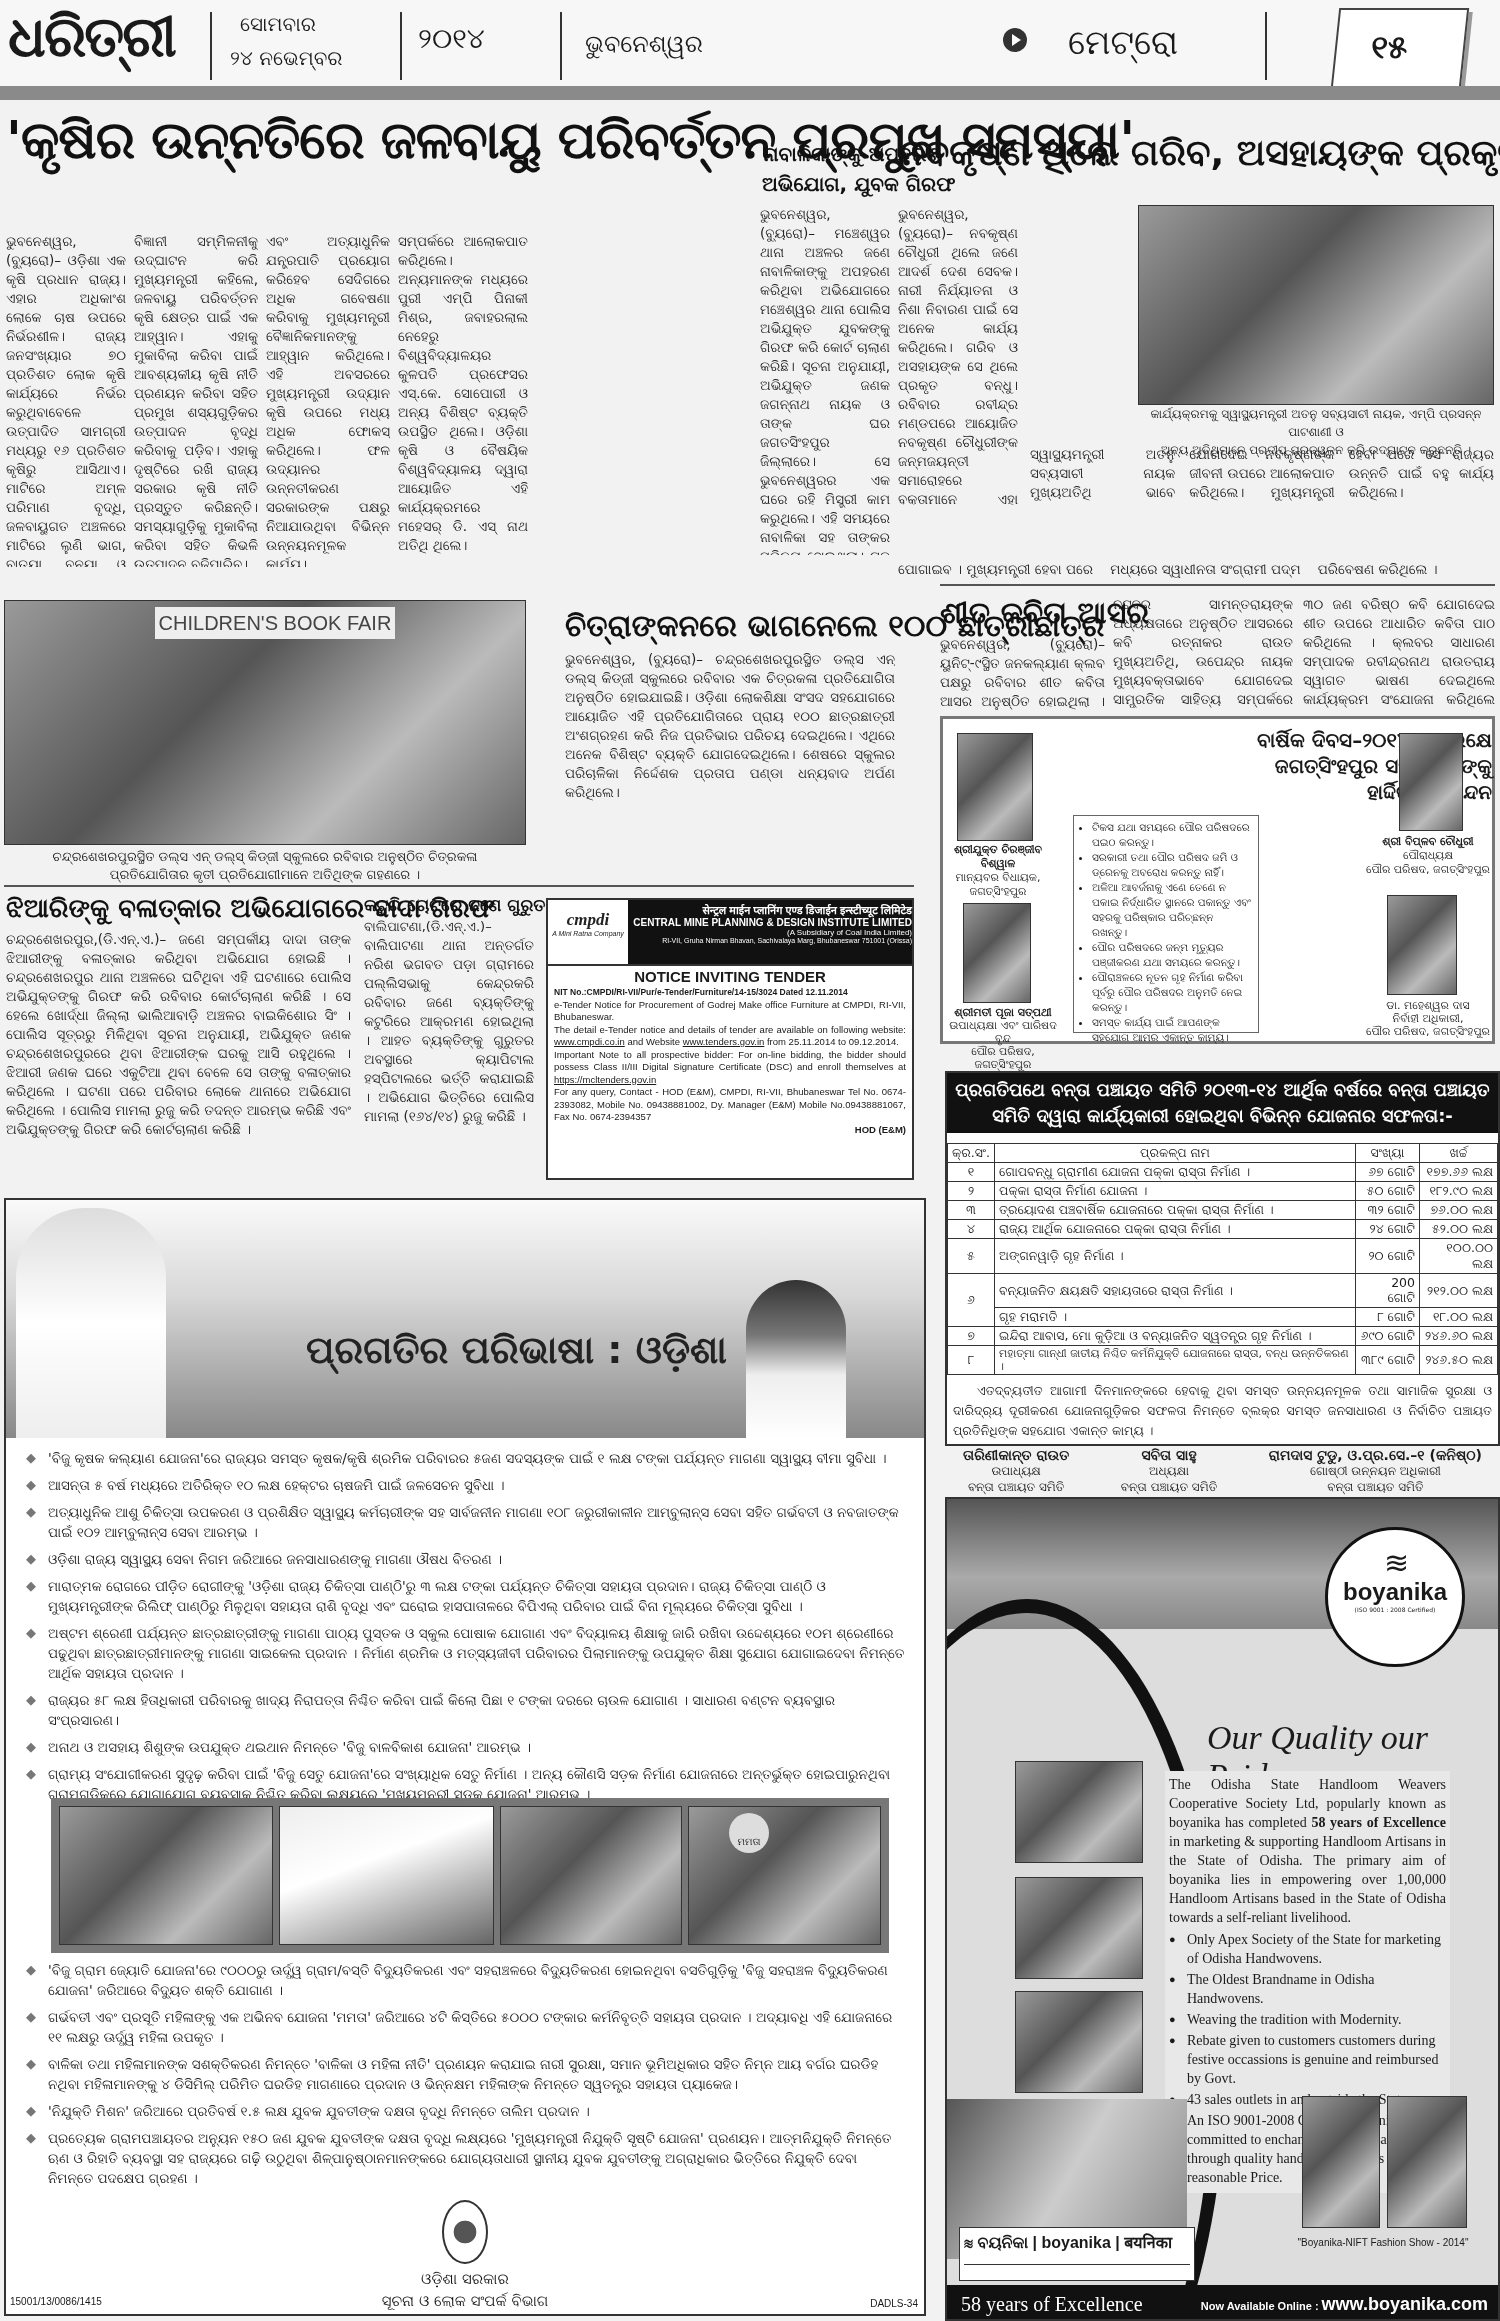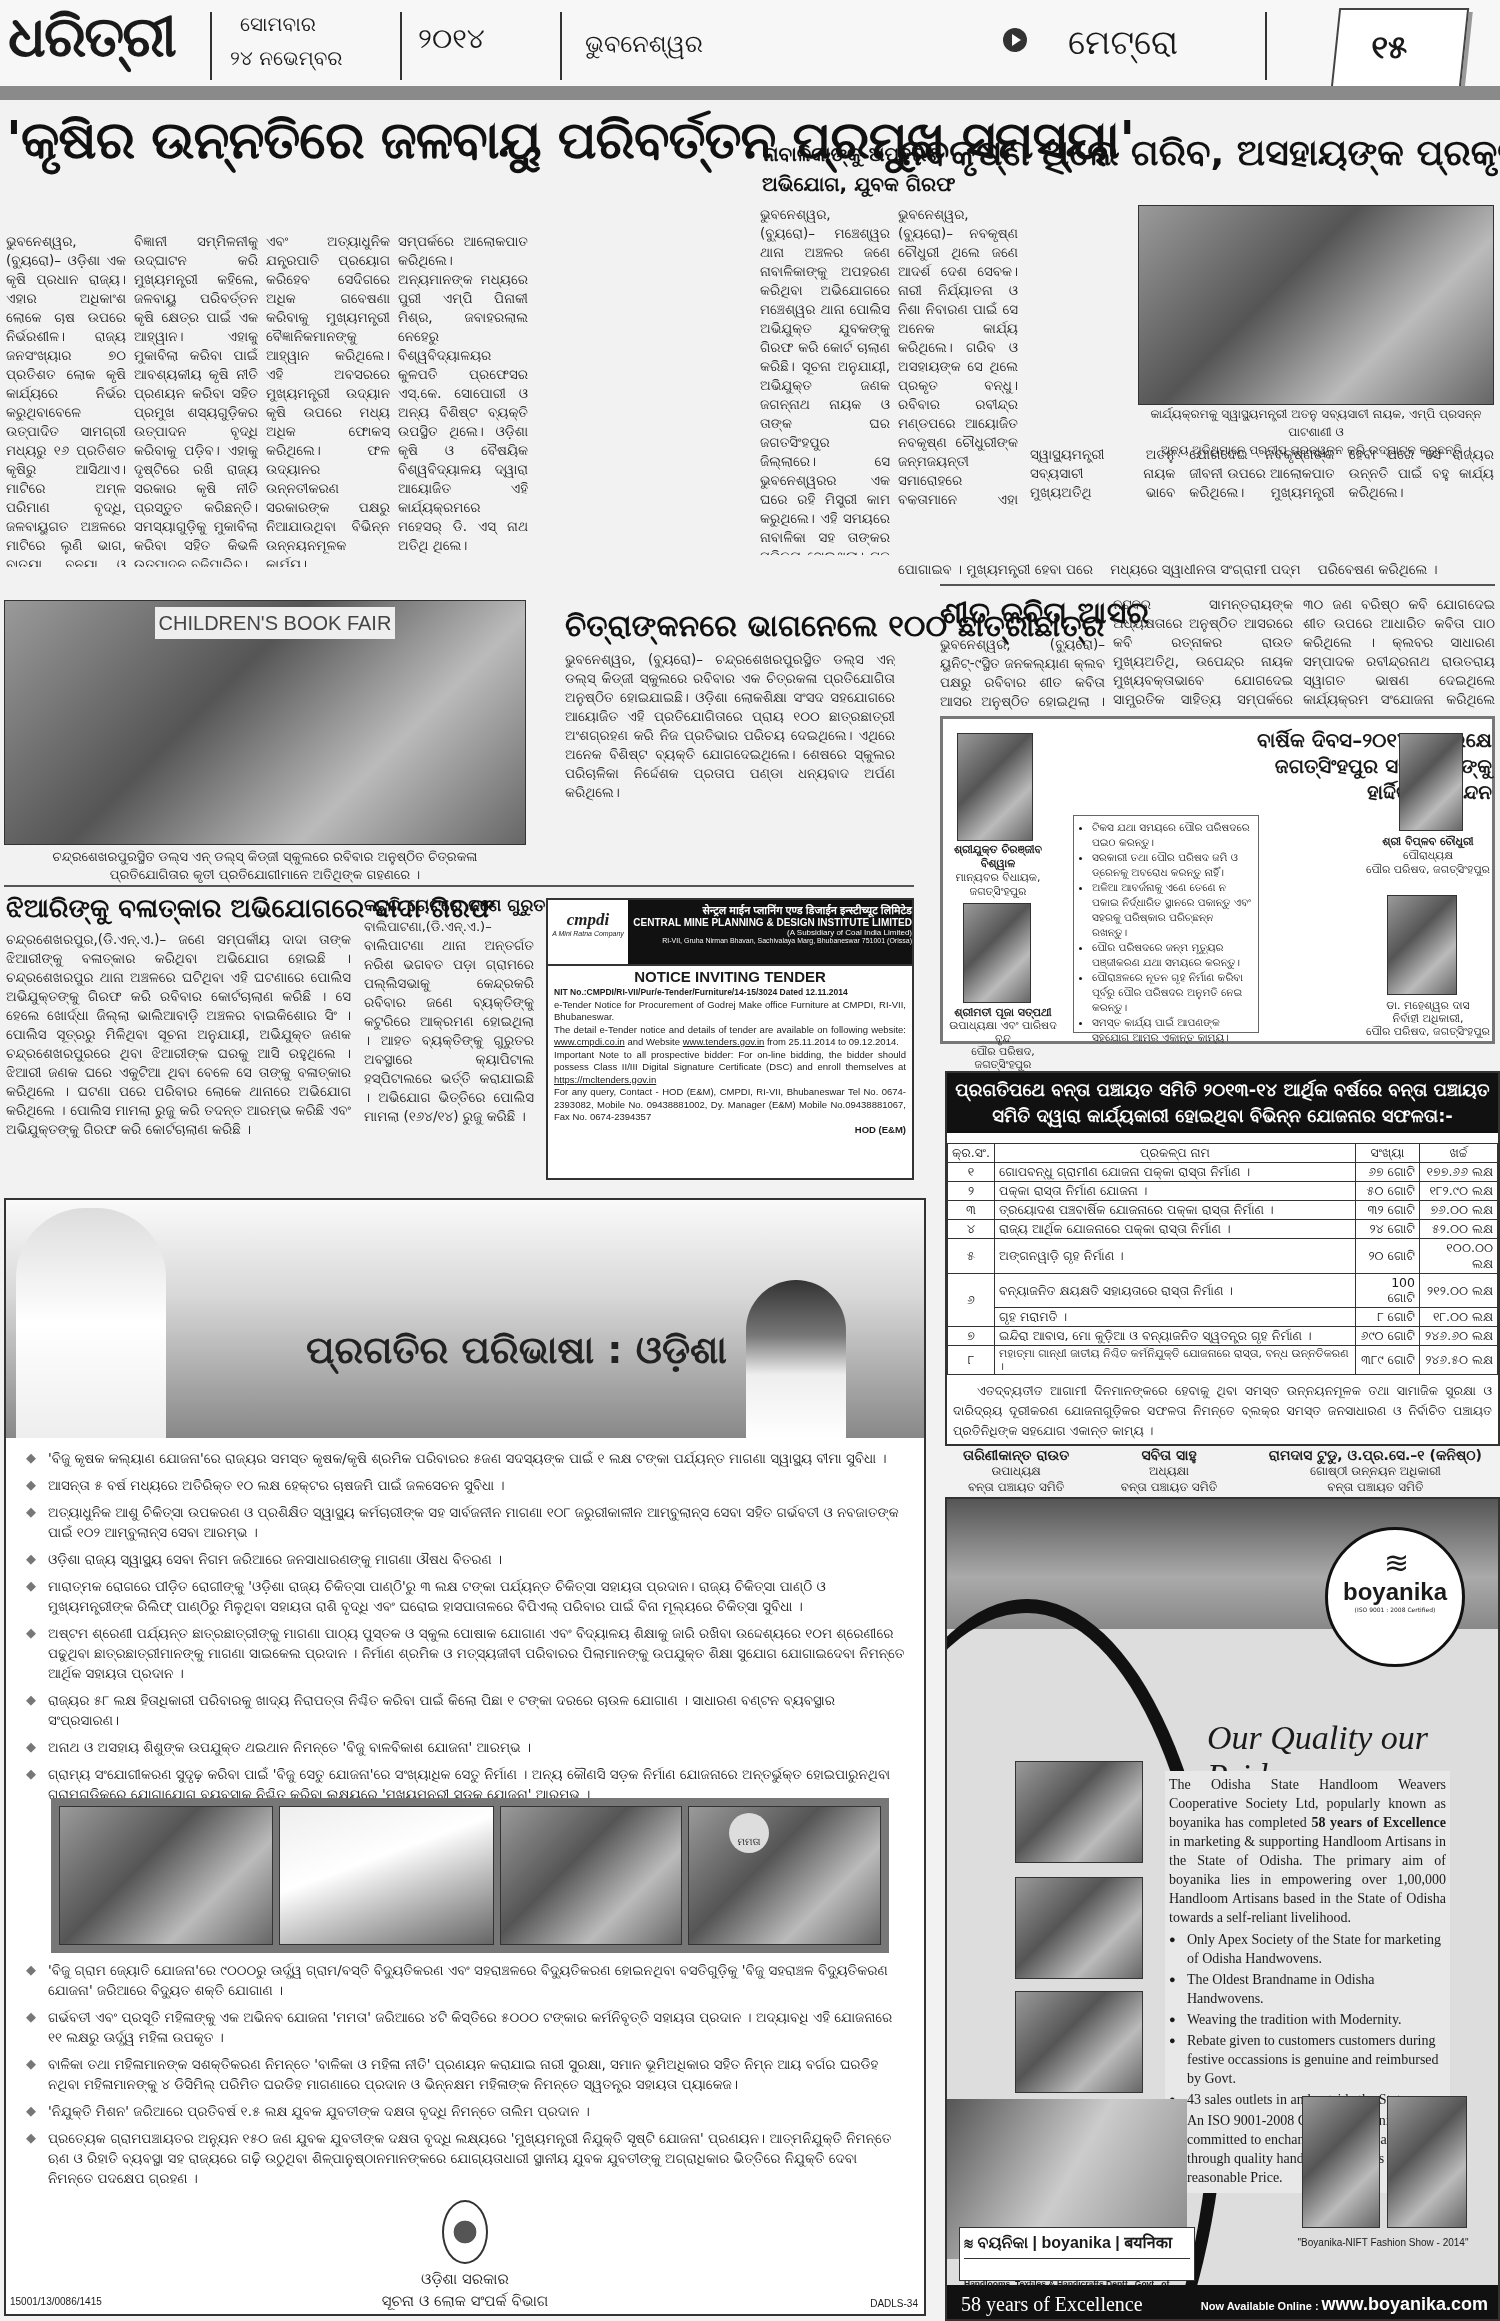--- a/index.html
+++ b/index.html
@@ -202,21 +202,21 @@
         </tr>
     <tr>
           <td style="text-align:center">୫</td>
           <td>ଅଙ୍ଗନୱାଡ଼ି ଗୃହ ନିର୍ମାଣ ।</td>
           <td style="text-align:right">୨୦ ଗୋଟି</td>
           <td style="text-align:right">୧୦୦.୦୦ ଲକ୍ଷ</td>
         </tr>
     <tr>
           <td rowspan="2" style="text-align:center">୬</td>
           <td>ବନ୍ୟାଜନିତ କ୍ଷୟକ୍ଷତି ସହାୟତାରେ ରାସ୍ତା ନିର୍ମାଣ ।</td>
-          <td style="text-align:right">100 ଗୋଟି</td>
+          <td style="text-align:right">200 ଗୋଟି</td>
           <td style="text-align:right">୨୧୨.୦୦ ଲକ୍ଷ</td>
         </tr>
     <tr>
           <td>ଗୃହ ମରାମତି ।</td>
           <td style="text-align:right">୮ ଗୋଟି</td>
           <td style="text-align:right">୧୮.୦୦ ଲକ୍ଷ</td>
         </tr>
     <tr>
           <td style="text-align:center">୭</td>
           <td>ଇନ୍ଦିରା ଆବାସ, ମୋ କୁଡ଼ିଆ ଓ ବନ୍ୟାଜନିତ ସ୍ୱତନ୍ତ୍ର ଗୃହ ନିର୍ମାଣ ।</td>
@@ -313,20 +313,20 @@
       <li>Rebate given to customers customers during festive occassions is genuine and reimbursed by Govt.</li>
       <li>43 sales outlets in and outside the State.</li>
       <li>An ISO 9001-2008 Certified Organisation committed to enchance customer satisfaction through quality handloom products at a reasonable Price.</li>
     </ul>
   </div>
   <div class="photo" style="position:absolute;left:0;top:600px;width:240px;height:160px;border:none;background:linear-gradient(120deg,#555,#ccc 50%,#888)"></div>
   <div class="photo" style="position:absolute;left:355px;top:597px;width:78px;height:132px"></div>
   <div class="photo" style="position:absolute;left:440px;top:597px;width:80px;height:132px"></div>
   <div style="position:absolute;left:336px;top:738px;width:200px;font-size:10px;font-family:'Liberation Sans',sans-serif;text-align:center">"Boyanika-NIFT Fashion Show - 2014"</div>
   <div style="position:absolute;left:12px;top:728px;width:236px;height:54px;background:#fff;border:1px solid #333;padding:3px 4px;font-family:'Liberation Sans',sans-serif">
-    <div style="font-size:16px;font-weight:bold;white-space:nowrap;border-bottom:1px solid #333;padding-bottom:5px">≋ <span>ବୟନିକା</span> | <span>boyanika</span> | <span>बयनिका</span></div>
+    <div style="font-size:16px;font-weight:bold;white-space:nowrap;border-bottom:1px solid #333;padding-bottom:11px">≋ <span>ବୟନିକା</span> | <span>boyanika</span> | <span>बयनिका</span></div>
     <div style="font-size:8.5px;font-weight:bold;margin-top:20px">Handlooms, Textiles &amp; Handicrafts Deptt., Govt., of Odisha</div>
   </div>
   <div style="position:absolute;left:0;top:786px;width:555px;height:38px;background:#111;color:#fff;display:flex;align-items:center;justify-content:space-between;padding:0 14px">
     <span style="font-family:'Liberation Serif',serif;font-size:20px">58 years of Excellence</span>
     <span style="font-family:'Liberation Sans',sans-serif;font-size:11px;font-weight:bold"><span>Now Available Online : </span><span style="font-size:18px">www.boyanika.com</span></span>
   </div>
 </div>
 
 </body></html>

